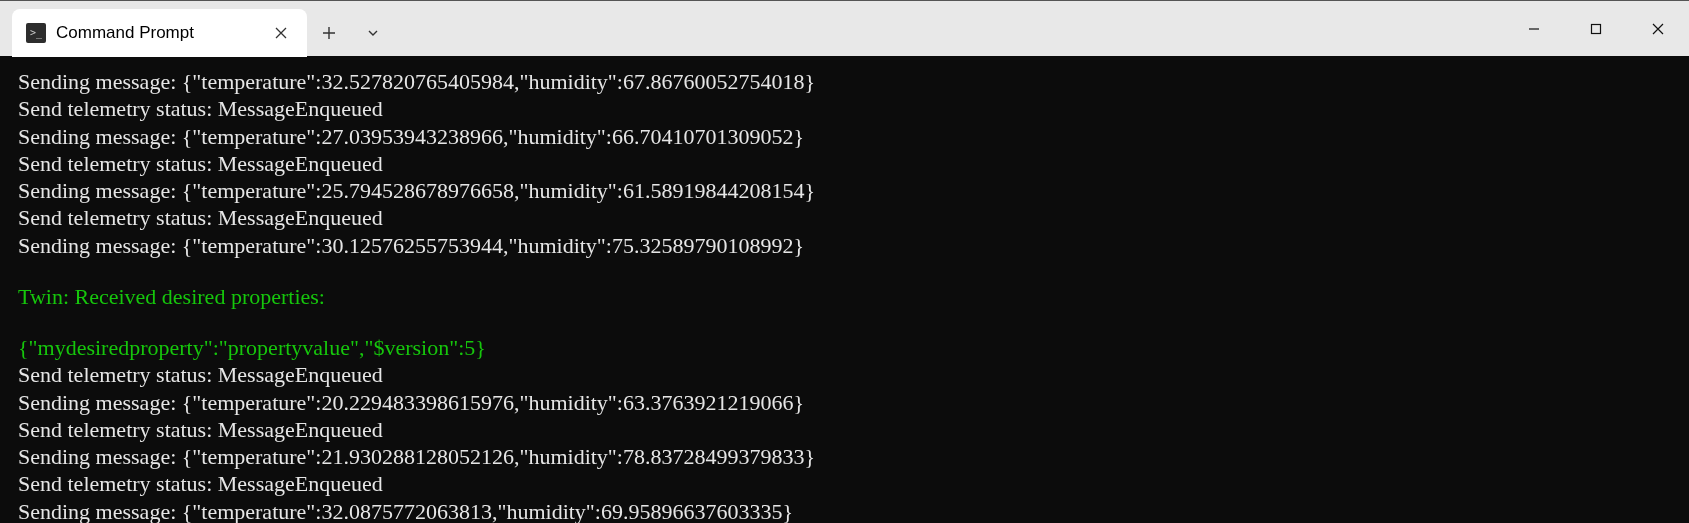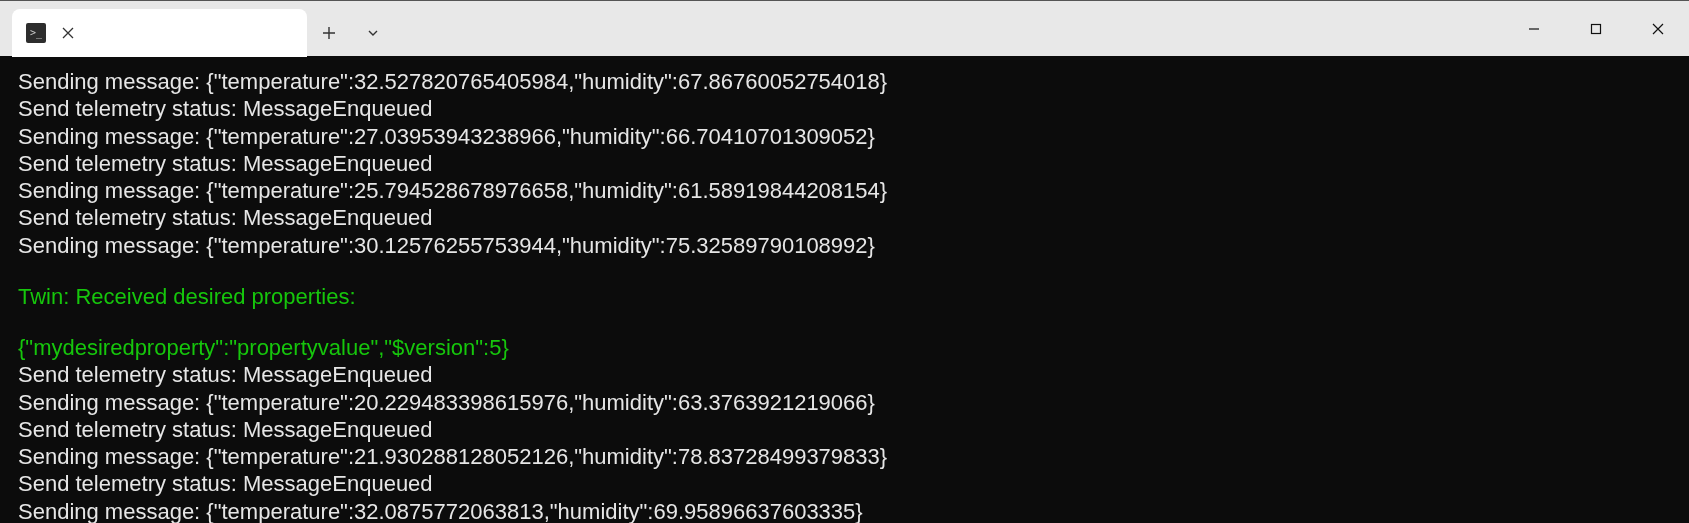--- a/index.html
+++ b/index.html
@@ -95,38 +95,39 @@
     justify-content: center;
     font-size: 14px;
     color: #111;
     cursor: pointer;
   }
 
   .terminal {
     flex: 1;
     background: #0c0c0c;
     padding: 12px 18px;
-    font-family: Liberation Sans, sans-serif;
+    font-family: Liberation Serif, serif;
     font-size: 22px;
     line-height: 1.24;
     color: #e6e6e6;
     white-space: pre;
     overflow: hidden;
   }
   .line { display: block; }
   .green { color: #16c60c; margin-top: 24px; }
 </style>
 </head>
 <body>
 
 <div class="titlebar">
   <div class="tab">
     <span class="tab-icon">
       <span class="tab-icon-inner">&gt;_</span>
     </span>
+    <span class="tab-title">Command Prompt</span>
     <span class="tab-close">
       <svg width="12" height="12" viewBox="0 0 12 12">
           <path d="M1 1 L11 11 M11 1 L1 11" stroke="#333" stroke-width="1.3" fill="none"></path>
         </svg>
     </span>
   </div>
   <div class="new-tab">
     <svg width="14" height="14" viewBox="0 0 14 14">
         <path d="M7 1 V13 M1 7 H13" stroke="#333" stroke-width="1.4" fill="none"></path>
       </svg>

